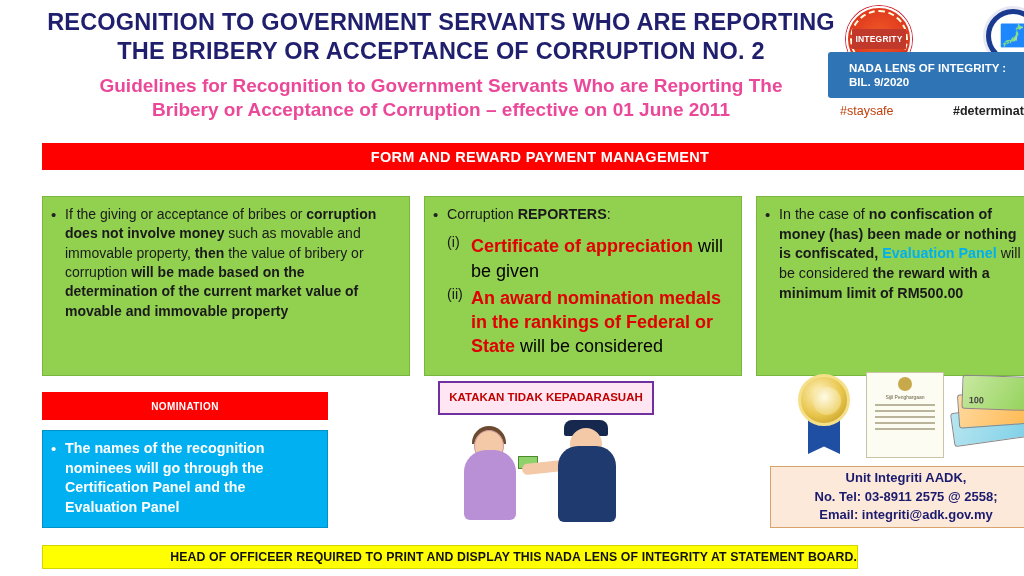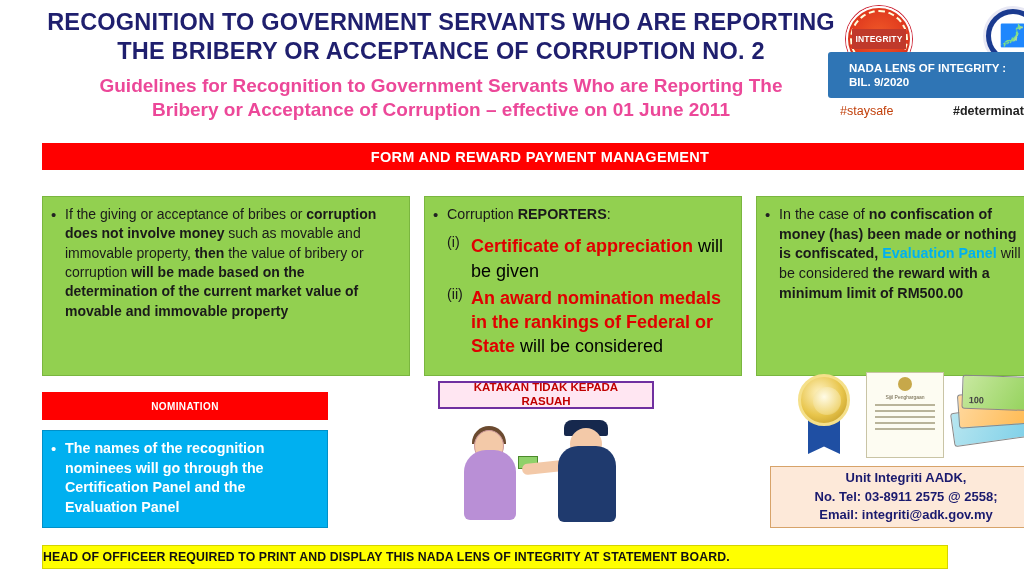--- a/index.html
+++ b/index.html
@@ -93,23 +93,23 @@
   .nomination-bar span { color: #fff; font-size: 10px; font-weight: bold; letter-spacing: .4px; }
   #box4 {
     position: absolute; left: 14px; top: 430px; width: 286px; height: 98px;
     background: #00b0f0; border: 1px solid #0090c8;
   }
   #box4 .bullet-text { color: #ffffff; font-weight: bold; font-size: 14.3px; }
   #box4 .bullet-dot { color: #ffffff; }
 
   
   .katakan-box {
-    position: absolute; left: 410px; top: 381px; width: 216px; height: 28px;
+    position: absolute; left: 410px; top: 381px; width: 216px; height: 34px;
     background: #ffe6f2; border: 2px solid #7030a0;
-    display: flex; flex-direction: column; align-items: center; justify-content: center;
+    display: flex; flex-direction: row; align-items: center; justify-content: center;
   }
   .katakan-box span { color: #c00000; font-size: 11.5px; font-weight: bold; line-height: 1.2; }
 
   .cartoon { position: absolute; left: 418px; top: 418px; width: 210px; height: 112px; }
   .c-person { position: absolute; }
   .woman-body {
     left: 18px; top: 32px; width: 52px; height: 70px;
     background: #b98fd6; border-radius: 22px 22px 6px 6px;
   }
   .woman-head {
@@ -167,23 +167,23 @@
   
   .contact {
     position: absolute; left: 742px; top: 466px; width: 272px; height: 62px;
     background: #fde9d9; border: 1px solid #d7a36a;
     display: flex; flex-direction: column; align-items: center; justify-content: center;
   }
   .contact div { font-size: 13px; font-weight: bold; color: #1a1a6e; line-height: 1.42; }
 
   
   .footer {
-    position: absolute; left: 14px; top: 545px; width: 906px; height: 24px;
+    position: absolute; left: 14px; top: 545px; width: 816px; height: 24px;
     background: #ffff00; border: 1px solid #d4d400;
-    display: flex; align-items: center; justify-content: flex-start;
+    display: flex; align-items: center; justify-content: flex-end;
   }
   .footer span { font-size: 12.3px; font-weight: bold; color: #111; letter-spacing: .1px; }
   .bottom-strip { position: absolute; left: 0; top: 570px; width: 1024px; height: 6px; background: #ffffff; }
 </style>
 </head>
 <body>
 
 <div class="slide">
 
   <div class="header">

